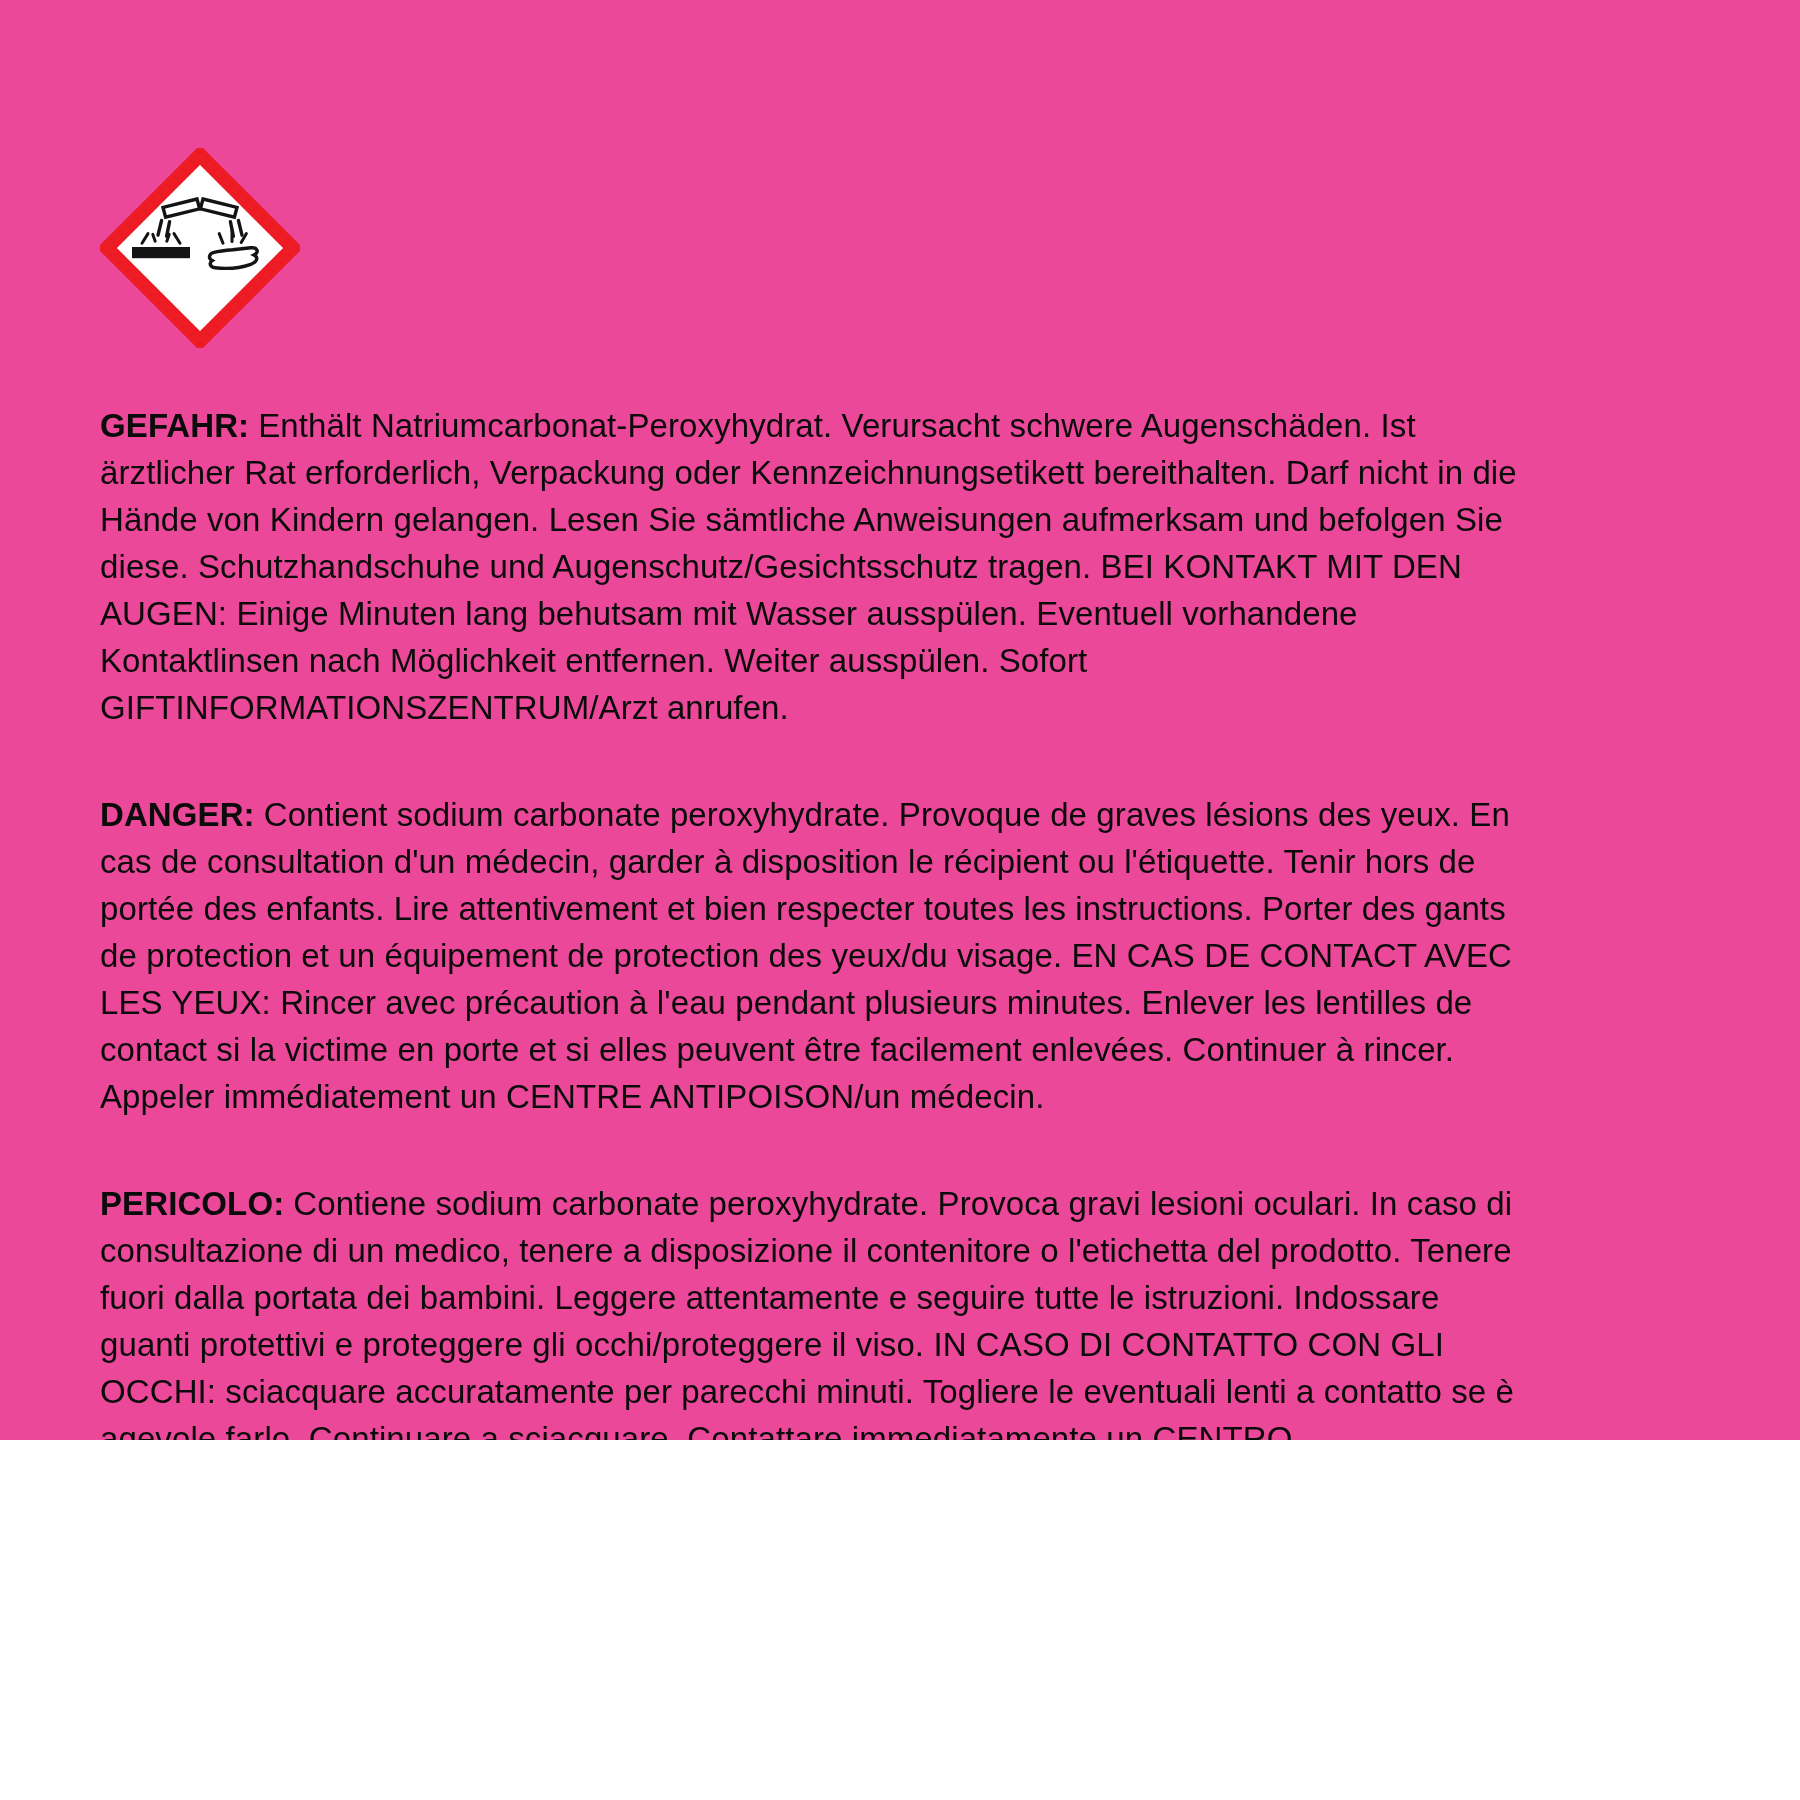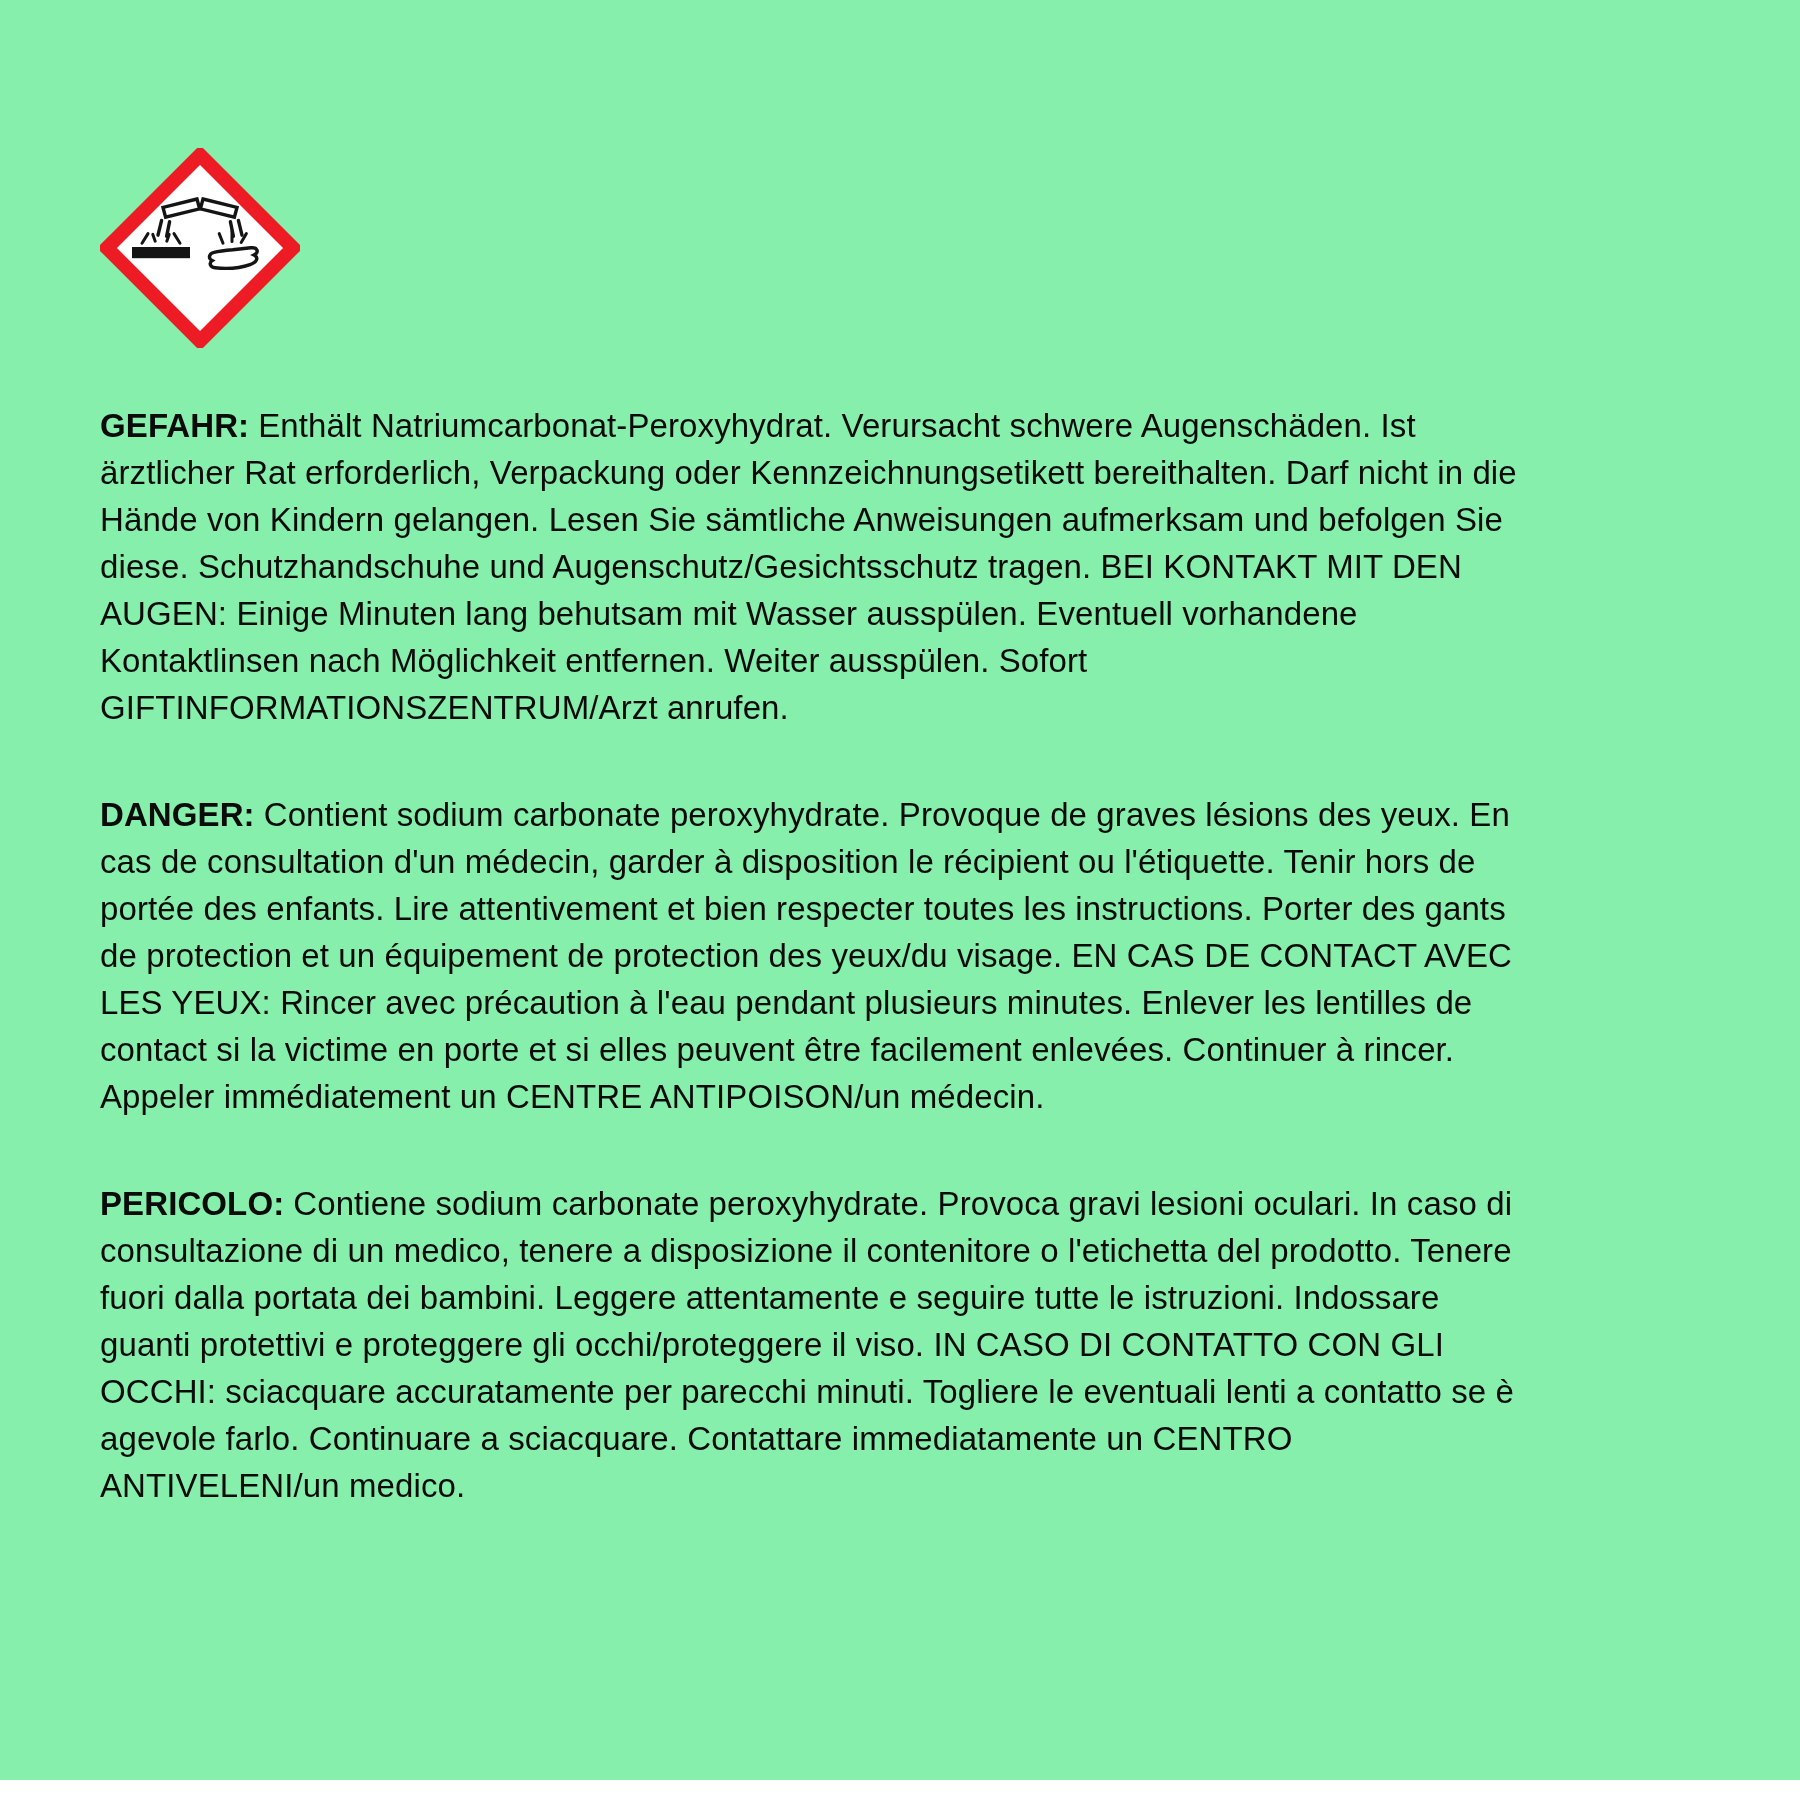--- a/index.html
+++ b/index.html
@@ -3,22 +3,22 @@
 <meta charset="utf-8">
 <style>
   html, body {
     margin: 0;
     padding: 0;
     background: #ffffff;
   }
   .label-page {
     position: relative;
     width: 1800px;
-    height: 1780px;
-    background: #86efac;
+    height: 1440px;
+    background: #ec4899;
     font-family: "Liberation Sans", sans-serif;
     color: #0b0b0b;
     overflow: hidden;
   }
   .pictogram-wrap {
     position: absolute;
     left: 100px;
     top: 148px;
     width: 200px;
     height: 200px;

